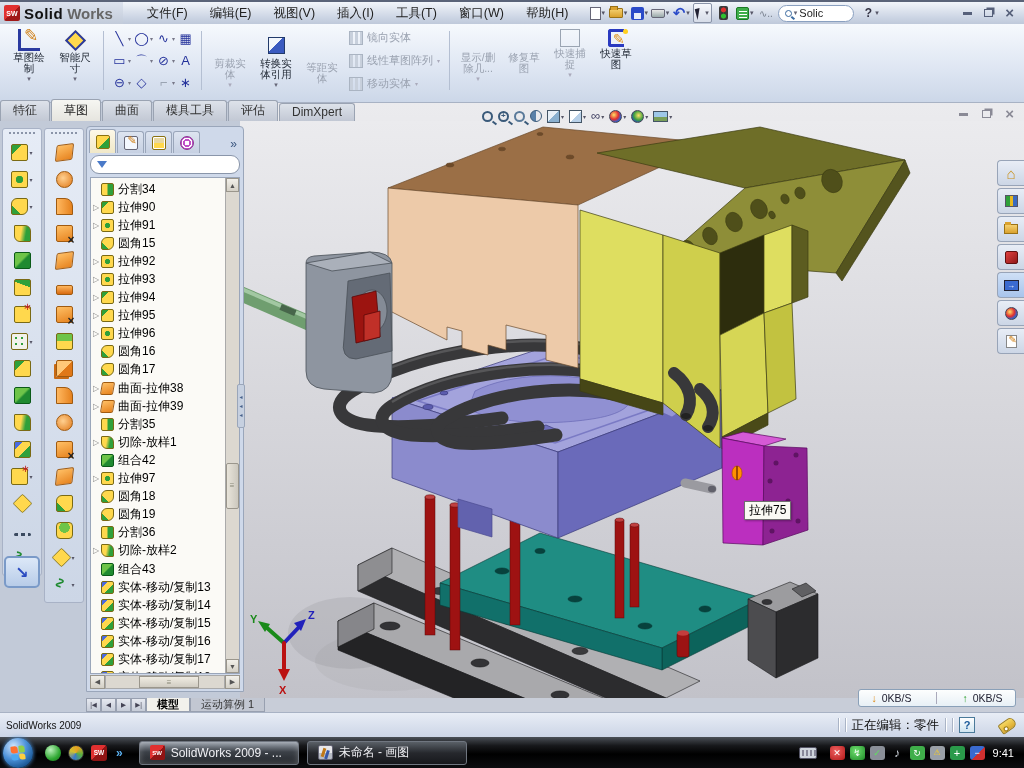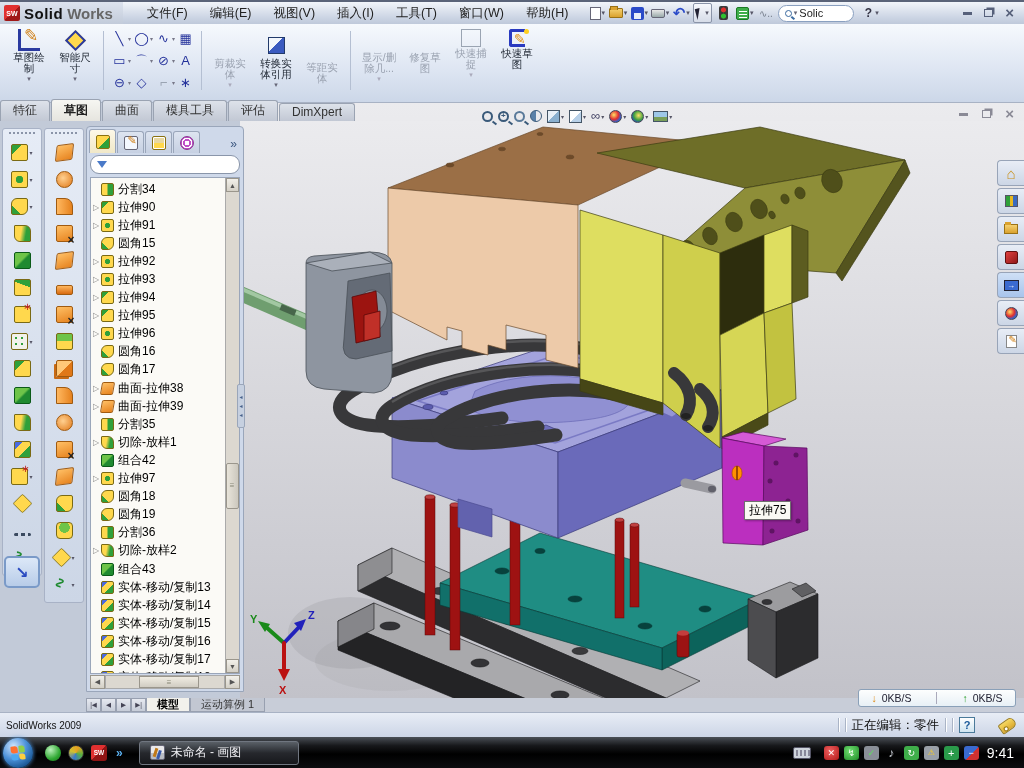--- a/index.html
+++ b/index.html
@@ -71,21 +71,21 @@
   #stackcol { display:flex; flex-direction:column; justify-content:center; gap:3px; }
   .stackitem { display:flex; align-items:center; gap:4px; height:20px; padding:0 4px; }
   .stackitem .sic { width:14px; height:14px; border:1px solid #aab4c2; background:repeating-linear-gradient(90deg,#c8d0dc 0 3px,transparent 3px 5px); }
   .stackitem .slbl { font-size:11px; color:#9aa2b0; white-space:nowrap; }
   .stackitem .car { font-size:6px; color:#aab; }
   #watermark { right:8px; top:22px; font-family:"Liberation Serif","DejaVu Serif",serif; font-style:italic; font-size:72px; color:#c6cbd8; line-height:76px; z-index:0; }
 
   
   #tabsrow { left:0; top:103px; width:362px; height:18px; display:flex; align-items:flex-end; z-index:5; }
   .rtab { padding:1px 12px 2px; font-size:12px; color:#333; background:linear-gradient(#dde2ea,#c2c8d4); border:1px solid #9aa3b2; border-bottom:none; border-radius:3px 3px 0 0; margin-right:1px; white-space:nowrap; }
-  .rtab.active { background:linear-gradient(#f6f6f2,#e6e5df); padding-top:2px; font-weight:bold; color:#222; }
+  .rtab.active { background:linear-gradient(#f6f6f2,#e6e5df); padding-top:2px; font-weight:normal; color:#222; }
 
   
   #lt1 { left:2px; top:128px; width:40px; }
   #lt2 { left:44px; top:128px; width:40px; }
   .ltbar { background:linear-gradient(#e6ecf6,#ccd6e6); border:1px solid #a8b2c6; border-radius:3px; padding:3px 0 4px; display:flex; flex-direction:column; align-items:center; }
   .grip { width:26px; height:4px; border-top:2px dotted #8a94a8; margin-bottom:3px; }
   .ltbtn { display:flex; align-items:center; justify-content:center; height:27px; width:38px; }
   .lti { width:17px; height:17px; display:inline-block; border:1px solid #7a6a14; border-radius:2px; flex:none; position:relative; }
   .ltbtn .car { font-size:6px; color:#556; margin-left:1px; }
   #measure-btn { left:4px; top:556px; width:36px; height:32px; border:2px solid #7a9ac8; border-radius:5px; background:linear-gradient(#dce8f8,#b8cce8); display:flex; align-items:center; justify-content:center; color:#2a4ac0; font-size:16px; font-weight:bold; }
@@ -226,21 +226,21 @@
   .tri { width:15px; height:14px; border-radius:3px; font-size:9px; color:#fff; display:flex; align-items:center; justify-content:center; }
   .k-kbd { width:18px; height:12px; background:#cfd4dc; border:1px solid #556; border-radius:2px; background-image:repeating-linear-gradient(90deg,#889 0 2px,transparent 2px 4px); background-size:14px 6px; background-position:2px 2px; background-repeat:no-repeat; margin-right:8px; }
   .k-av { background:radial-gradient(circle at 40% 35%,#f06060,#b01818); }
   .k-sec { background:radial-gradient(circle at 40% 35%,#70e070,#1f8a28); }
   .k-upd { background:#8a8f98; color:#5fe05f; }
   .k-vol { background:transparent; color:#cfd4dc; font-size:12px; }
   .k-sync { background:#3fae4a; }
   .k-net { background:#9aa0a8; color:#ffd020; font-size:8px; }
   .k-health { background:#2a9a4a; font-size:11px; }
   .k-msn { background:linear-gradient(135deg,#3a6ad0 55%,#d03030 55%); }
-  #clock { color:#fff; font-size:14px; margin-right:10px; }
+  #clock { color:#fff; font-size:11px; margin-right:10px; }
 
   .tri, .qi, .taskbtn, .tp, .rtab, .fmtab, .trow, .ltbtn, .bigbtn, .sg, .menu, .tbi, .navb, .btab { cursor:default; }
 </style>
 </head>
 <body>
 
 <div id="titlebar" class="abs">
   <div id="logo">
     <span class="swcube">SW</span>
     <b>Solid</b>
@@ -379,20 +379,36 @@
       <div class="bigbtn">
         <span class="ci ci-convert"></span>
         <span class="lbl">转换实
 体引用</span>
         <span class="car">▾</span>
       </div>
       <div class="bigbtn dis">
         <span class="ci ci-offset"></span>
         <span class="lbl">等距实
 体</span>
+      </div>
+    </div>
+  <div id="stackcol">
+      <div class="stackitem">
+        <span class="sic"></span>
+        <span class="slbl">镜向实体</span>
+      </div>
+      <div class="stackitem">
+        <span class="sic"></span>
+        <span class="slbl">线性草图阵列</span>
+        <span class="car">▾</span>
+      </div>
+      <div class="stackitem">
+        <span class="sic"></span>
+        <span class="slbl">移动实体</span>
+        <span class="car">▾</span>
       </div>
     </div>
   <div class="cmd-sep"></div>
   <div id="grp-tail" style="display:flex;">
       <div class="bigbtn dis">
         <span class="ci ci-relations"></span>
         <span class="lbl">显示/删
 除几...</span>
         <span class="car">▾</span>
       </div>
@@ -1010,20 +1026,24 @@
         <i class="f4"></i>
       </span>
   </div>
   <div id="quick">
       <span class="qi q-msgr"></span>
       <span class="qi q-pin"></span>
       <span class="qi q-sw">SW</span>
       <span class="chev">»</span>
     </div>
   <div id="tasks">
+      <div class="taskbtn active">
+        <span class="ticon16 t-sw">SW</span>
+        <span>SolidWorks 2009 - ...</span>
+      </div>
       <div class="taskbtn idle">
         <span class="ticon16 t-paint"></span>
         <span>未命名 - 画图</span>
       </div>
     </div>
   <div id="tray">
       <span class="k-kbd"></span>
       <span class="tri k-av">✕</span>
       <span class="tri k-sec">↯</span>
       <span class="tri k-upd">✓</span>

